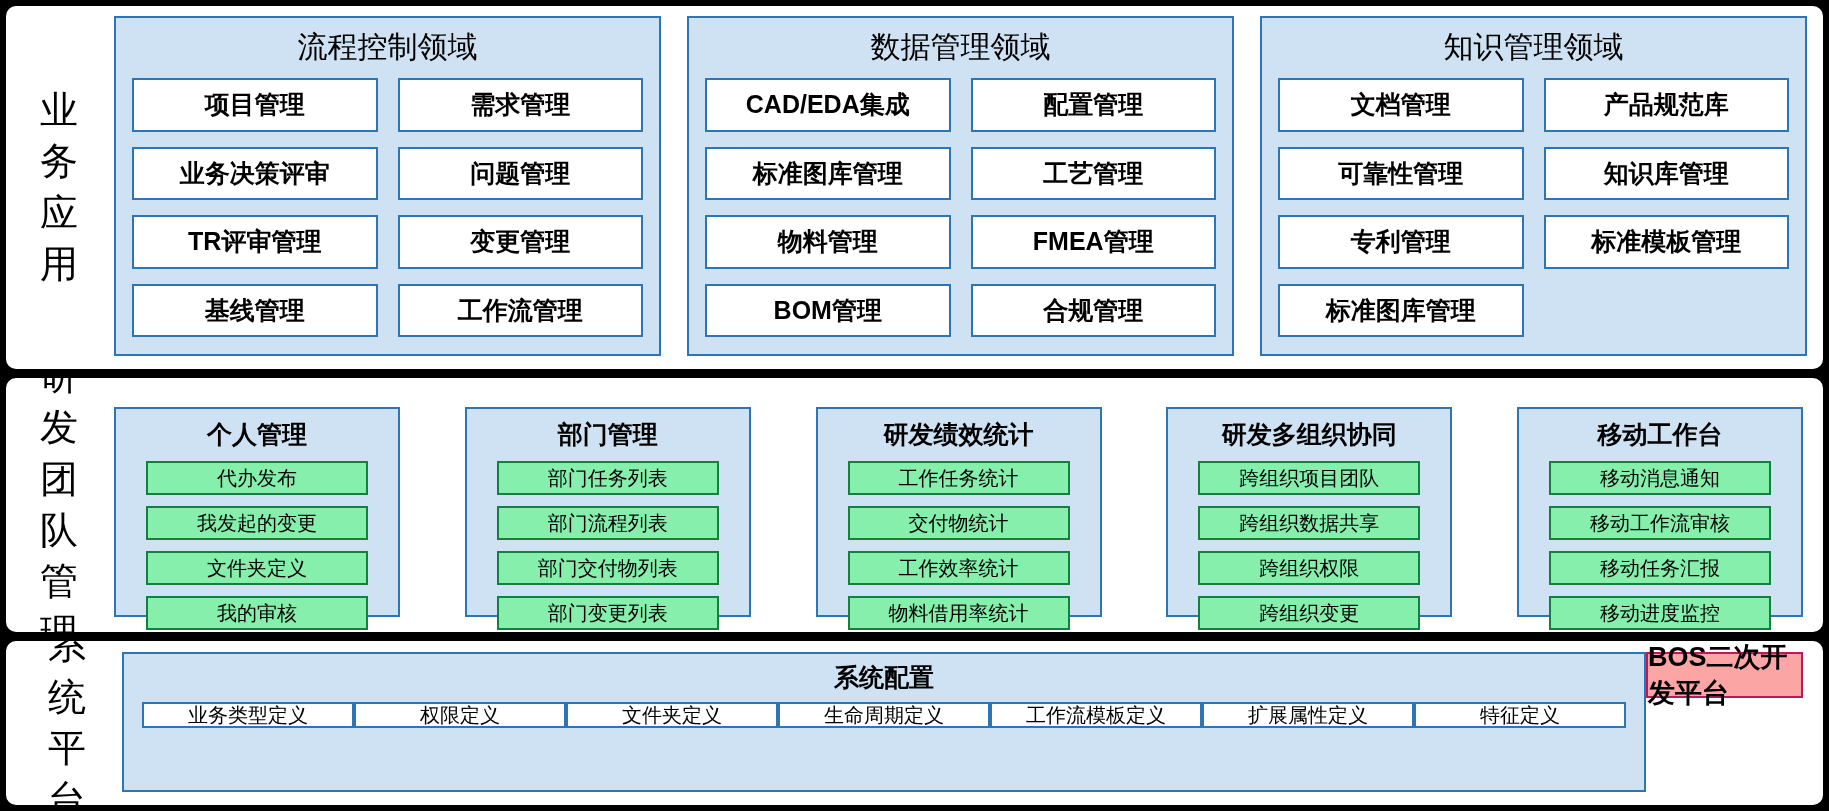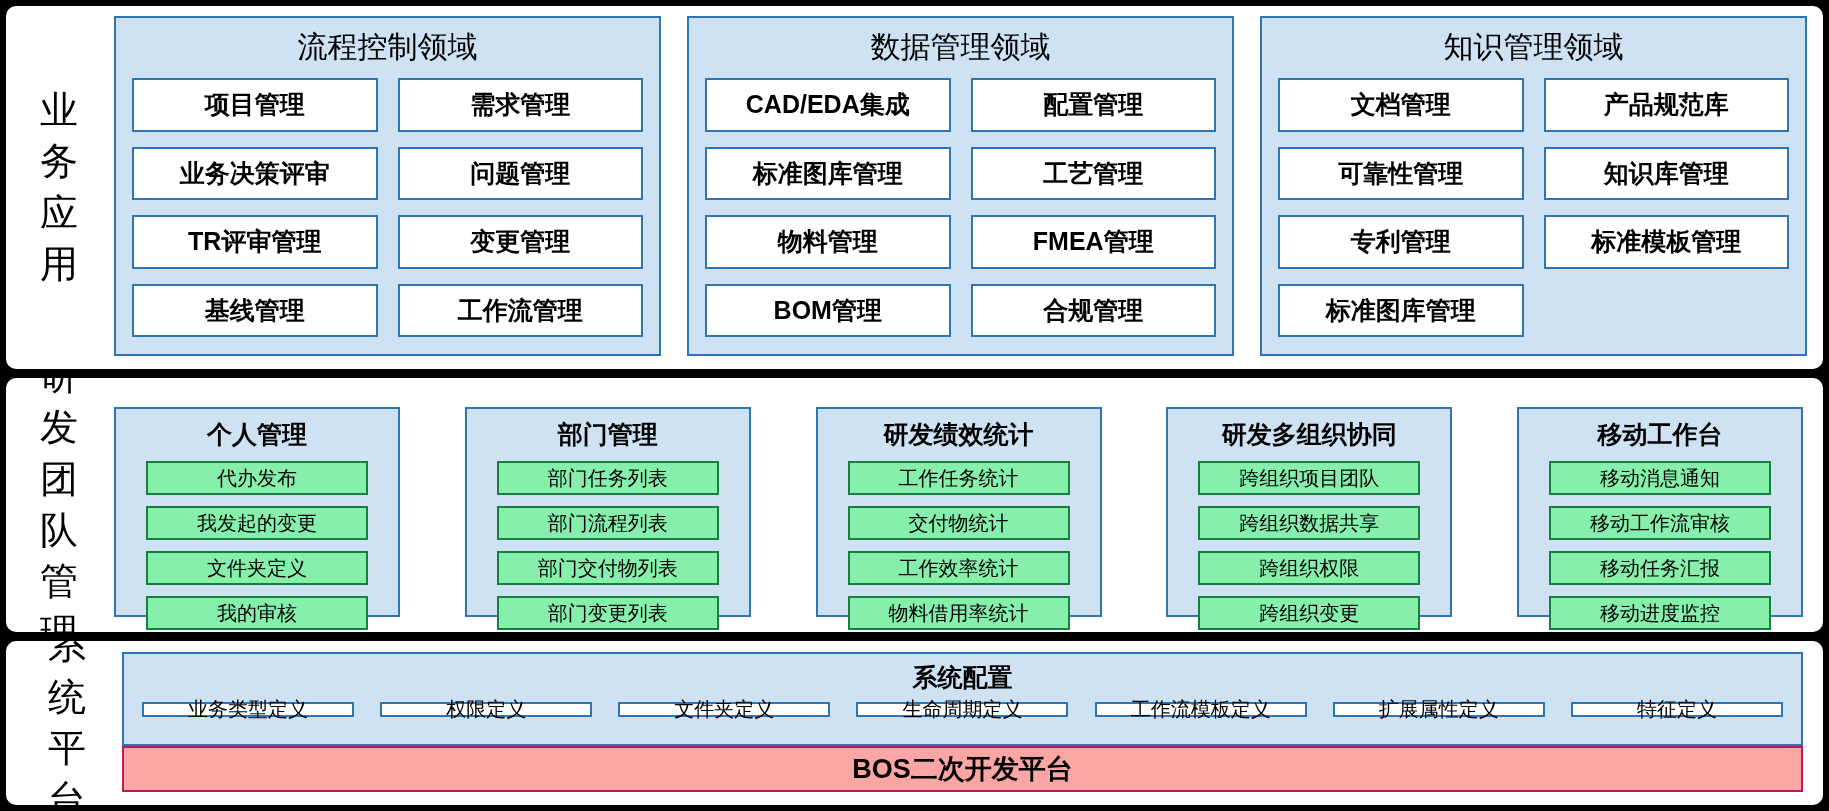--- a/index.html
+++ b/index.html
@@ -76,36 +76,36 @@
   }
   .team-box {
     background: #86efac; border: 2px solid #15803d;
     height: 34px;
     display: flex; align-items: center; justify-content: center;
     font-size: 20px;
   }
 
   
   .platform-content {
-    flex: 1; display: flex; flex-direction: column; gap: 0;
+    flex: 1; display: flex; gap: 0;
     padding: 11px 20px 13px 2px;
   }
   .config-panel {
     flex: 1;
     background: #cfe2f3; border: 2px solid #2e75b6;
     display: flex; flex-direction: column;
   }
   .config-title { text-align: center; font-weight: bold; font-size: 25px; padding: 7px 0 6px; }
   .config-items {
     flex: 1;
     display: flex; justify-content: space-between; align-items: flex-start;
     padding: 2px 18px 12px;
   }
   .config-box {
-    width: 212px; height: 15px;
+    width: 212px; height: 26px;
     background: #fff; border: 2px solid #2e75b6;
     display: flex; align-items: center; justify-content: center;
     font-size: 20px;
   }
   .bos-bar {
     height: 46px;
     background: #fca5a5; border: 2px solid #be185d;
     display: flex; align-items: center; justify-content: center;
     font-weight: bold; font-size: 27px;
   }

